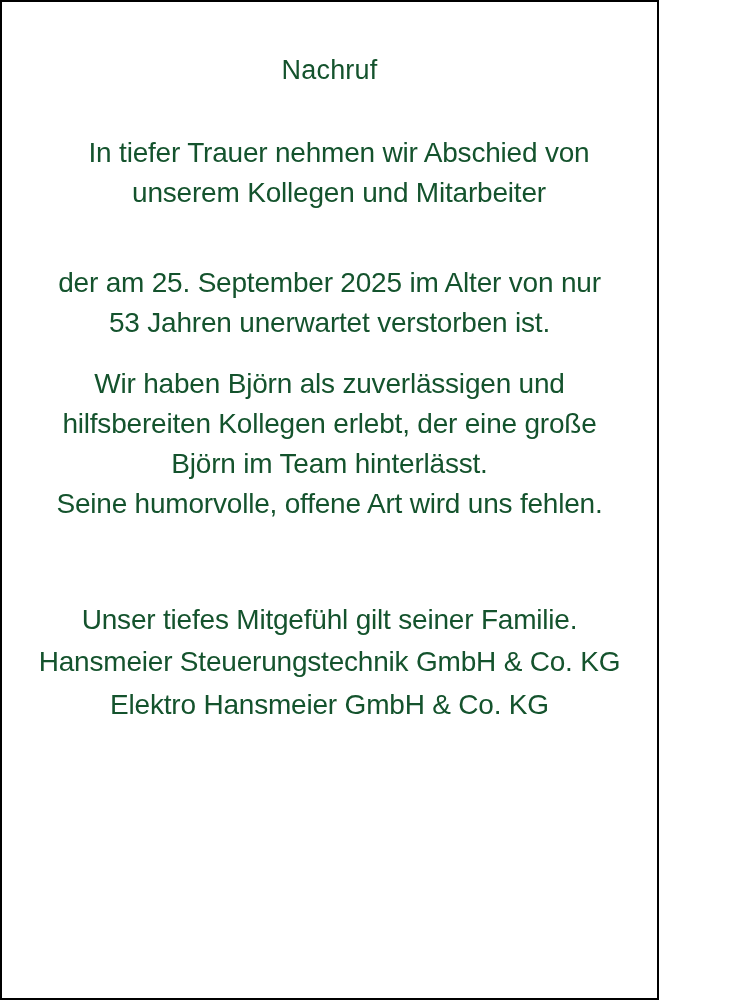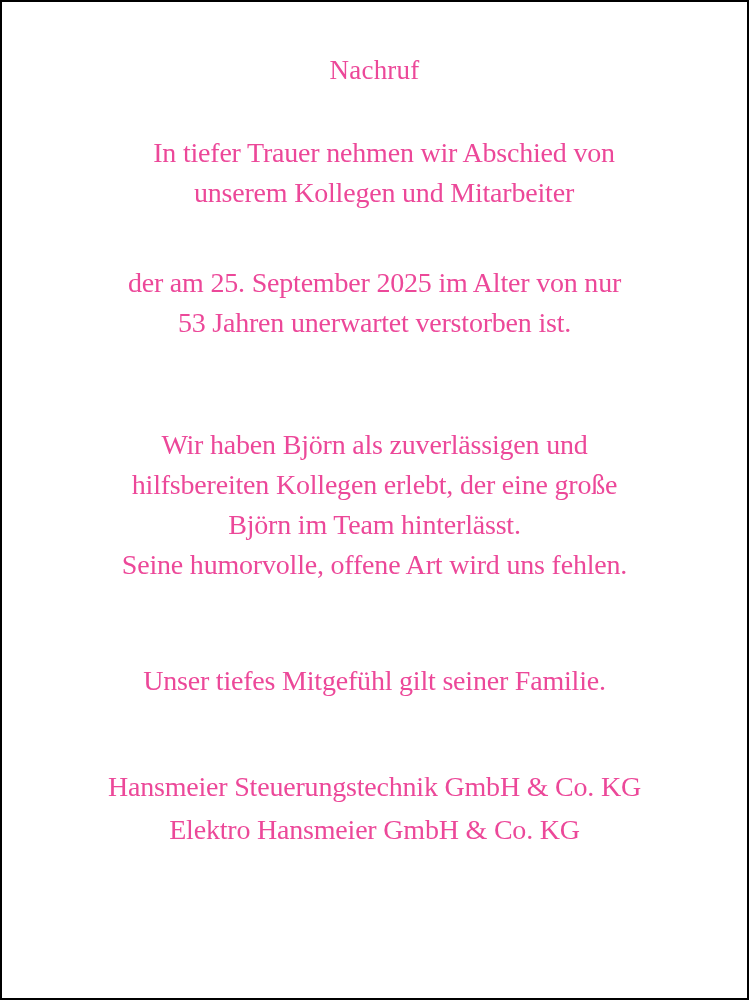--- a/index.html
+++ b/index.html
@@ -2,28 +2,28 @@
 <html lang="de"><head>
 <meta charset="utf-8">
 <style>
   html, body {
     margin: 0;
     padding: 0;
     background: #ffffff;
   }
   .page {
     position: relative;
-    width: 749px;
+    width: 659px;
     height: 1000px;
     box-sizing: border-box;
     border: 2px solid #000000;
     background: #ffffff;
     overflow: hidden;
-    font-family: Liberation Serif, serif;
-    color: #ec4899;
+    font-family: Liberation Sans, sans-serif;
+    color: #14532d;
     text-align: center;
   }
   .kicker {
     margin-top: 51px;
     font-size: 27px;
     line-height: 34px;
     font-weight: 500;
     letter-spacing: 0.2px;
   }
   .para {
@@ -34,23 +34,23 @@
   }
   .intro     { margin-top: 46px; padding-left: 19px; }
   .name {
     margin-top: 46px;
     font-size: 54px;
     line-height: 64px;
     font-weight: 600;
     letter-spacing: -0.5px;
   }
   .death     { margin-top: 50px; }
-  .tribute   { margin-top: 82px; }
+  .tribute   { margin-top: 21px; }
   .condolence{ margin-top: 76px; }
-  .companies { margin-top: 64px; }
+  .companies { }
   .companies .line { line-height: 43px; }
 </style>
 </head>
 <body>
 
 <div class="page">
 
   <div class="kicker">Nachruf</div>
 
   <div class="para intro">

